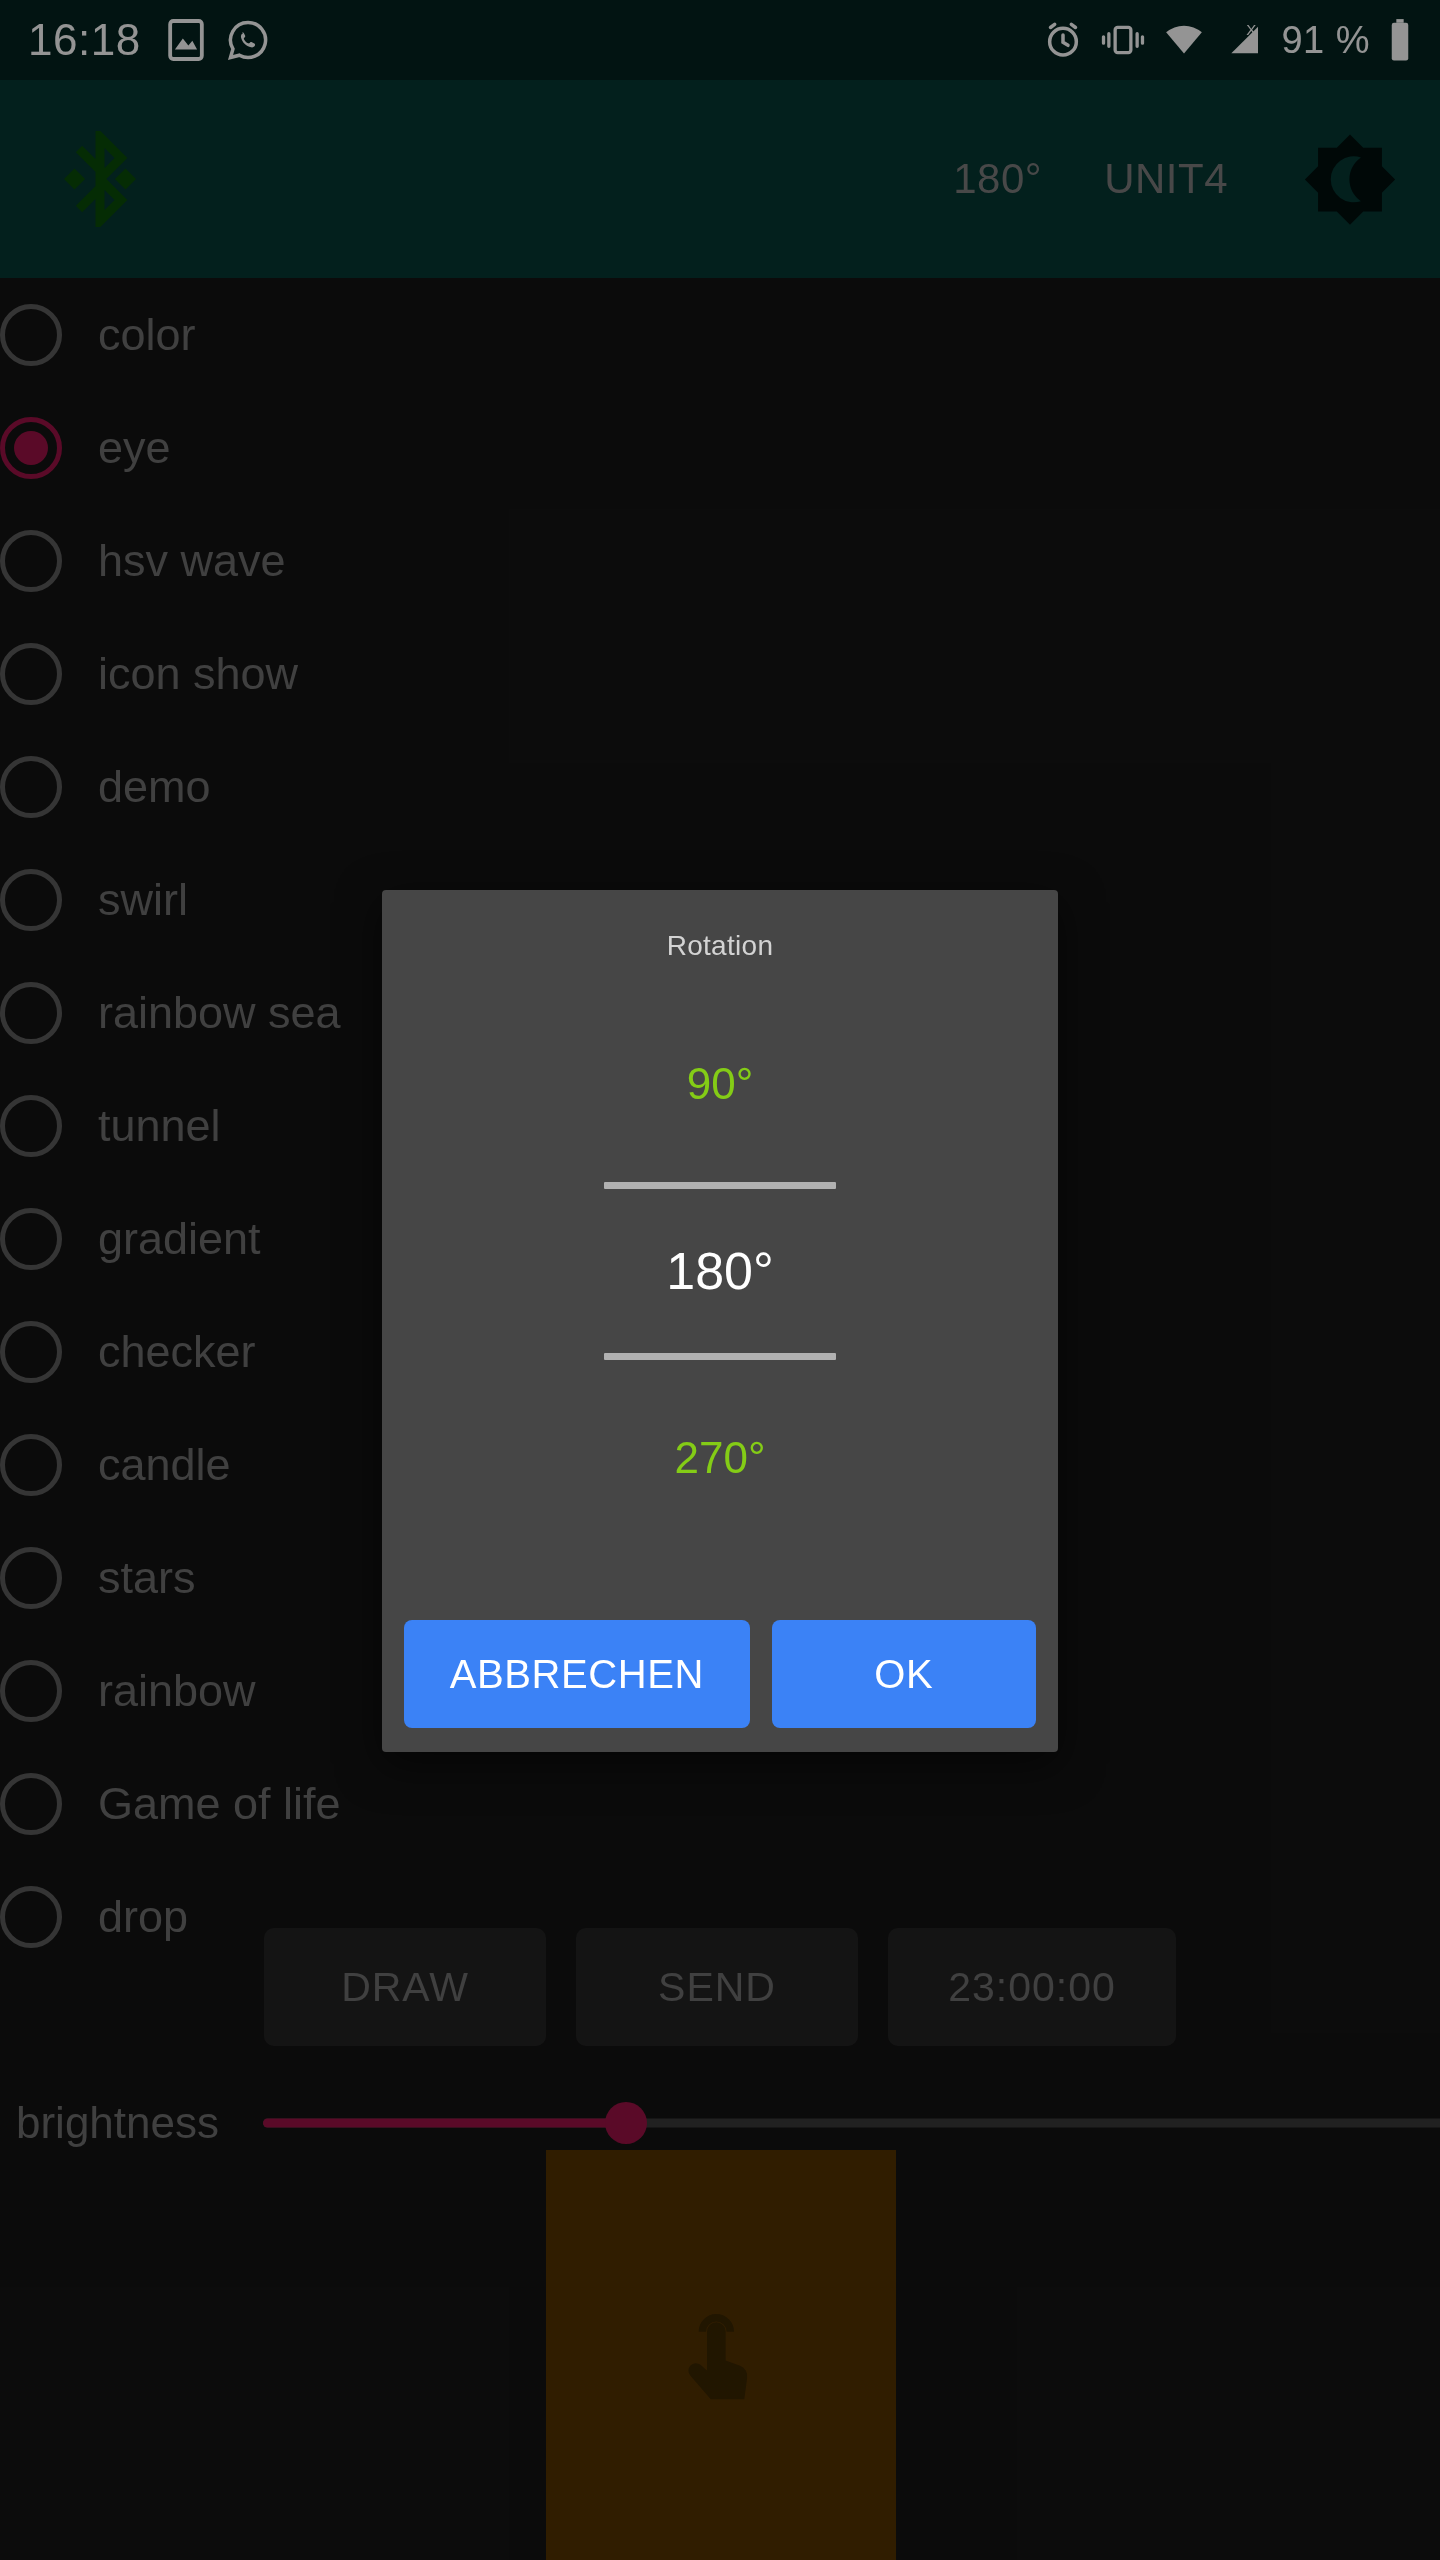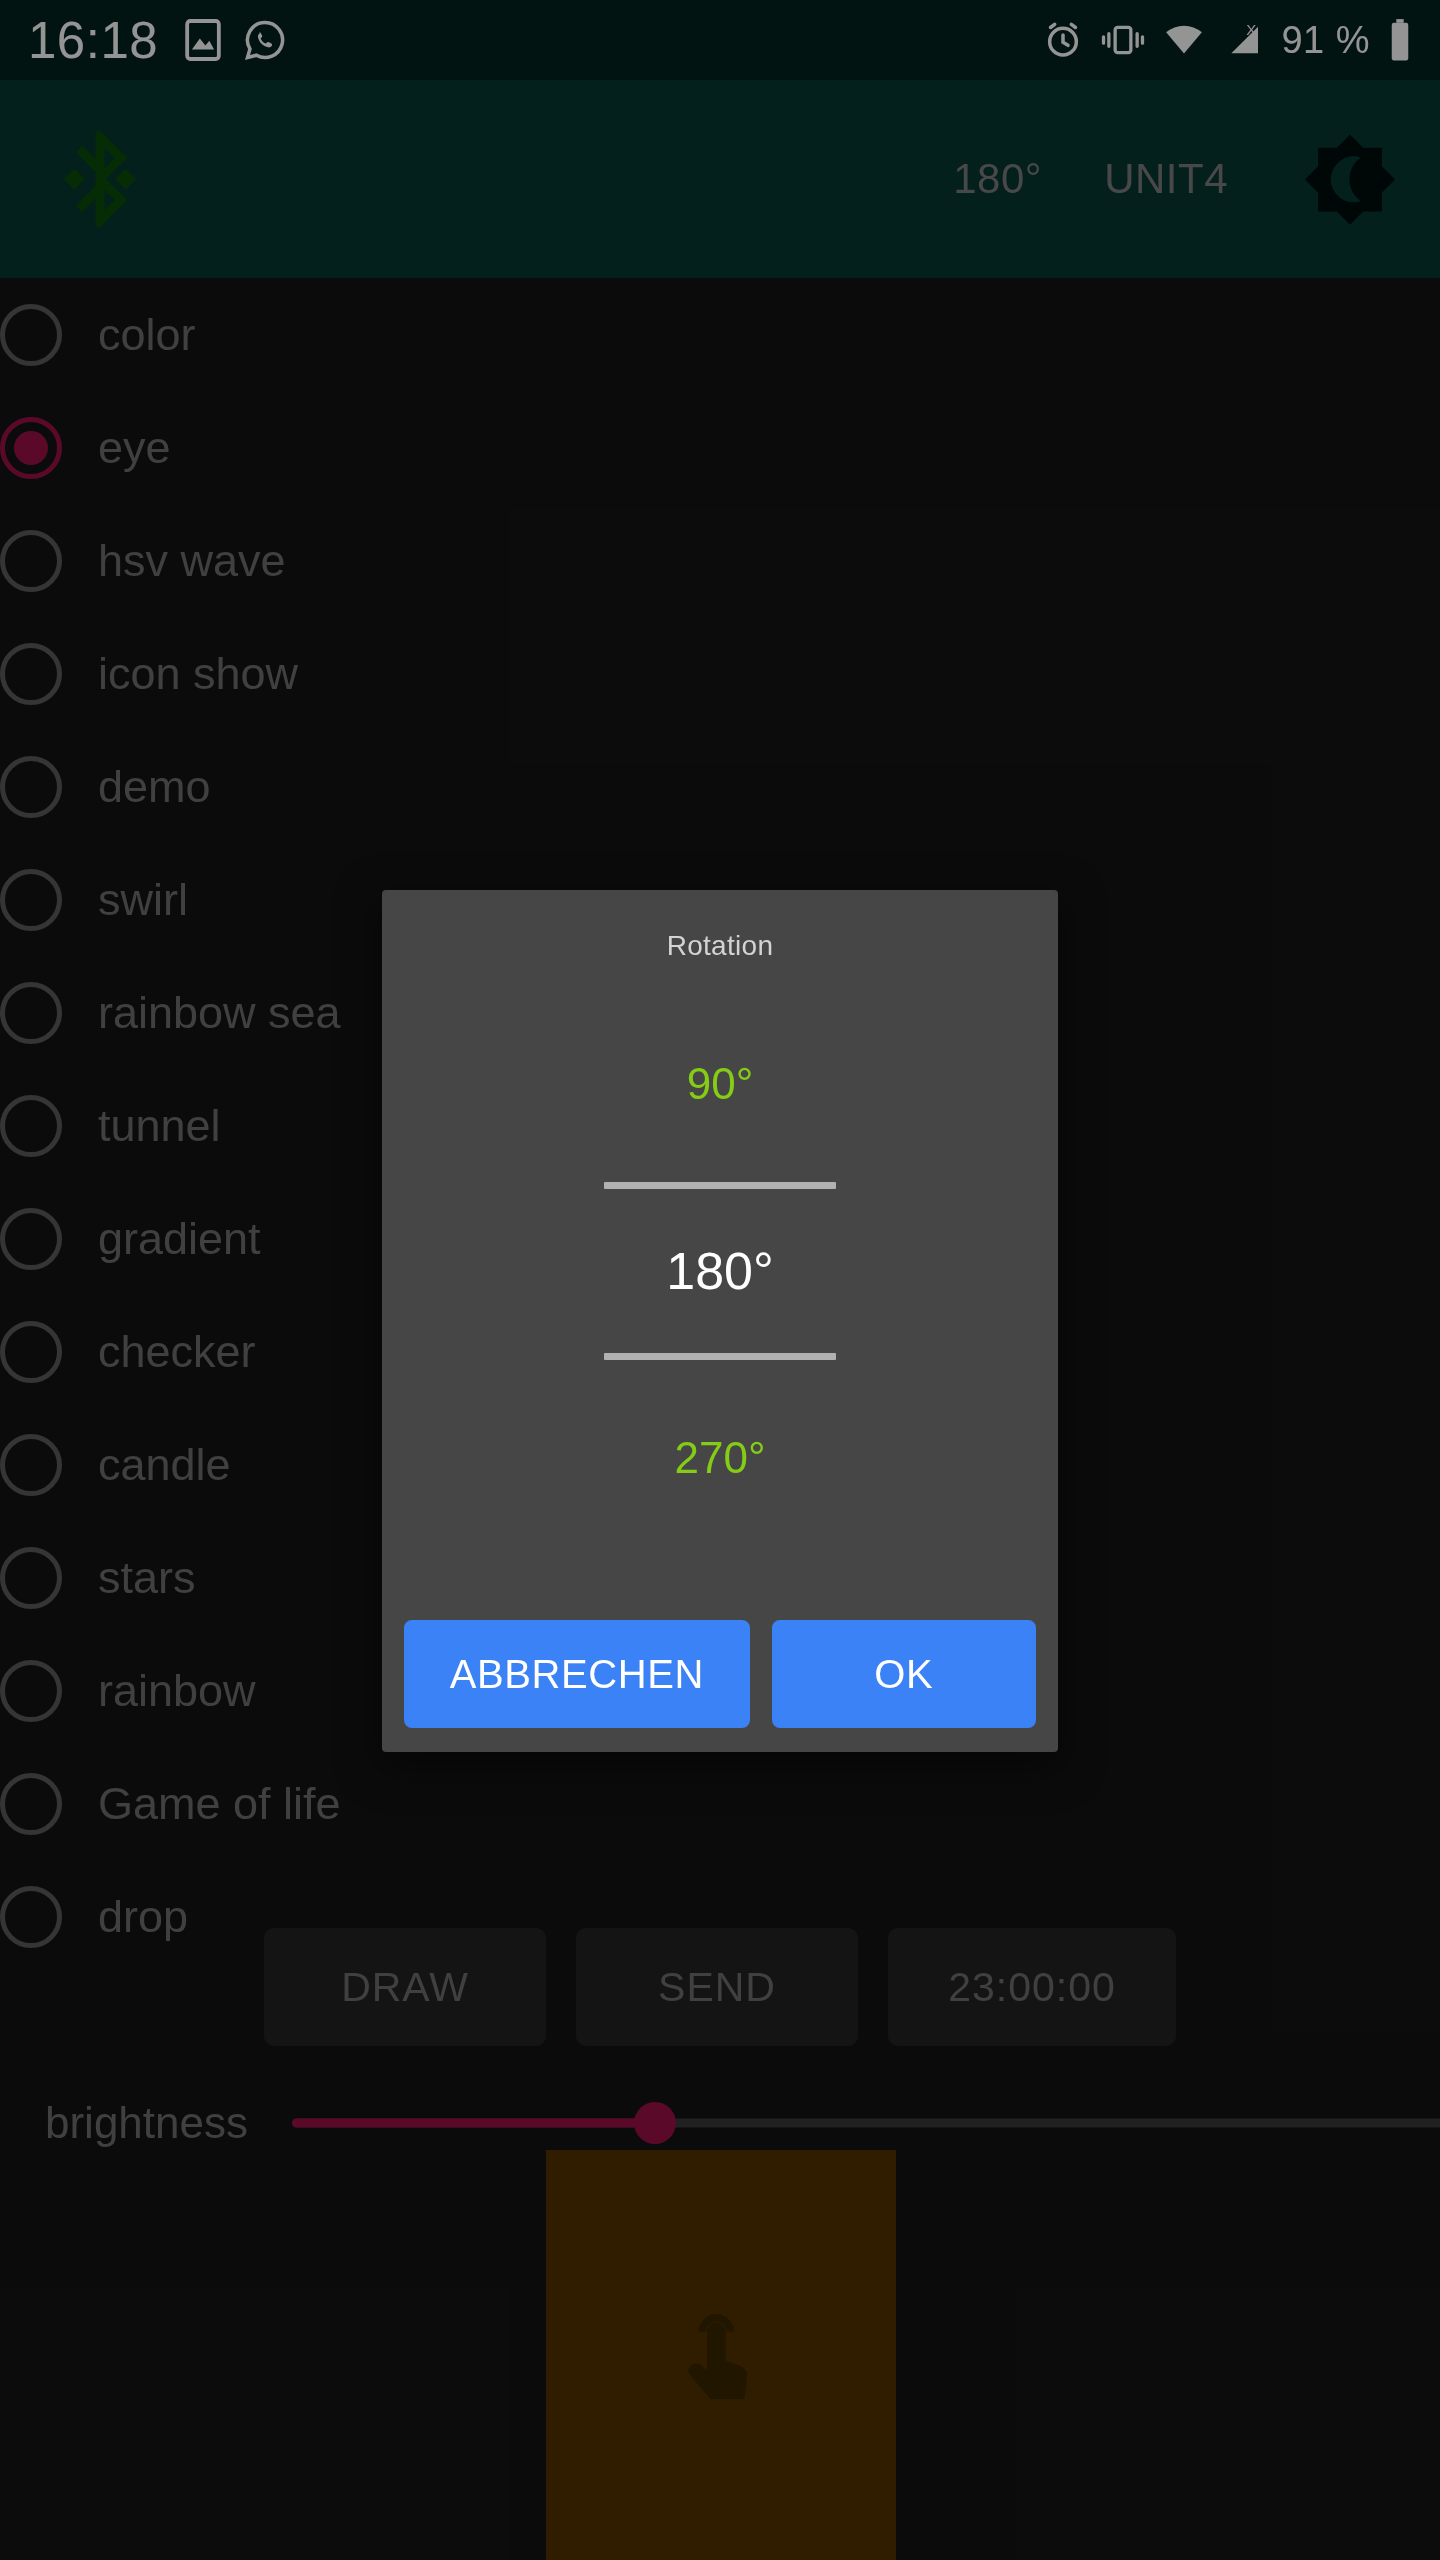--- a/index.html
+++ b/index.html
@@ -11,21 +11,21 @@
     overflow:hidden;
     -webkit-font-smoothing:antialiased;
   }
 
   
   .statusbar{
     position:absolute; top:0; left:0; width:1440px; height:80px;
     background:#042420; display:flex; align-items:center;
     padding:0 28px; color:#ffffff;
   }
-  .sb-time{ font-size:51px; letter-spacing:0.5px; font-weight:400; }
+  .sb-time{ font-size:44px; letter-spacing:0.5px; font-weight:400; }
   .sb-left-icons{ display:flex; align-items:center; gap:22px; margin-left:26px; }
   .sb-spacer{ flex:1 1 auto; }
   .sb-right{ display:flex; align-items:center; gap:18px; }
   .sb-batt-text{ font-size:38px; letter-spacing:0.5px; }
   .sb-ic{ display:inline-flex; align-items:center; justify-content:center; }
 
   
   .toolbar{
     position:absolute; top:80px; left:0; width:1440px; height:198px;
     background:#063733; display:flex; align-items:center;
@@ -71,21 +71,21 @@
   .action-btn{
     background:#242424; border:none; border-radius:10px;
     color:#6e6e6e; font-size:41px; letter-spacing:1px;
     width:282px; height:118px; font-family:"Liberation Sans", sans-serif;
   }
   .action-btn.time{ width:288px; }
 
   
   .slider-row{
     position:absolute; top:1800px; left:0; width:1299px; height:90px;
-    display:flex; align-items:center;padding-left:29px;
+    display:flex; align-items:center;
   }
   .slider-label{ margin-left:16px; color:#6e6e6e; font-size:44px; }
   .slider-track-wrap{
     position:relative; margin-left:44px; width:1200px; height:60px;
     display:flex; align-items:center;
   }
   .slider-track{
     position:absolute; left:0; top:50%; transform:translateY(-50%);
     width:1200px; height:9px; background:#3a3a3a; border-radius:5px;
   }

